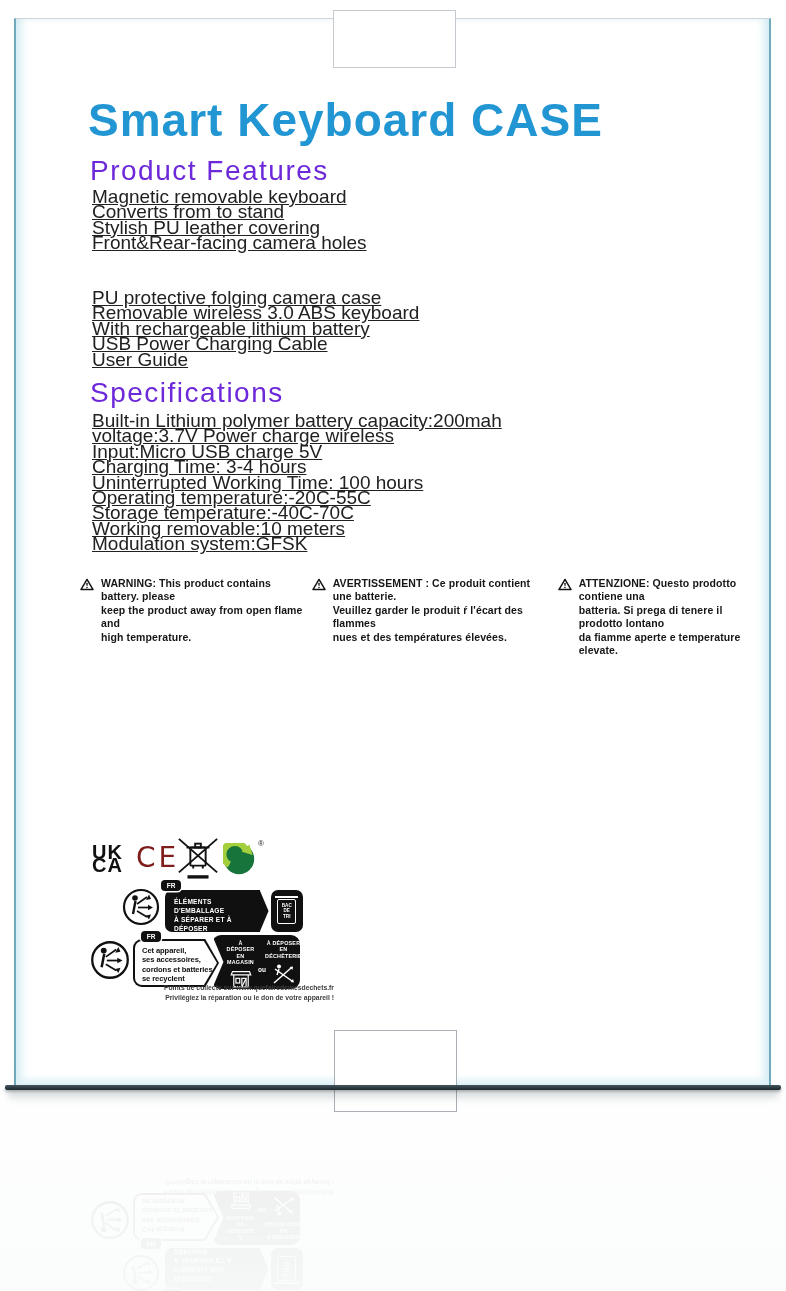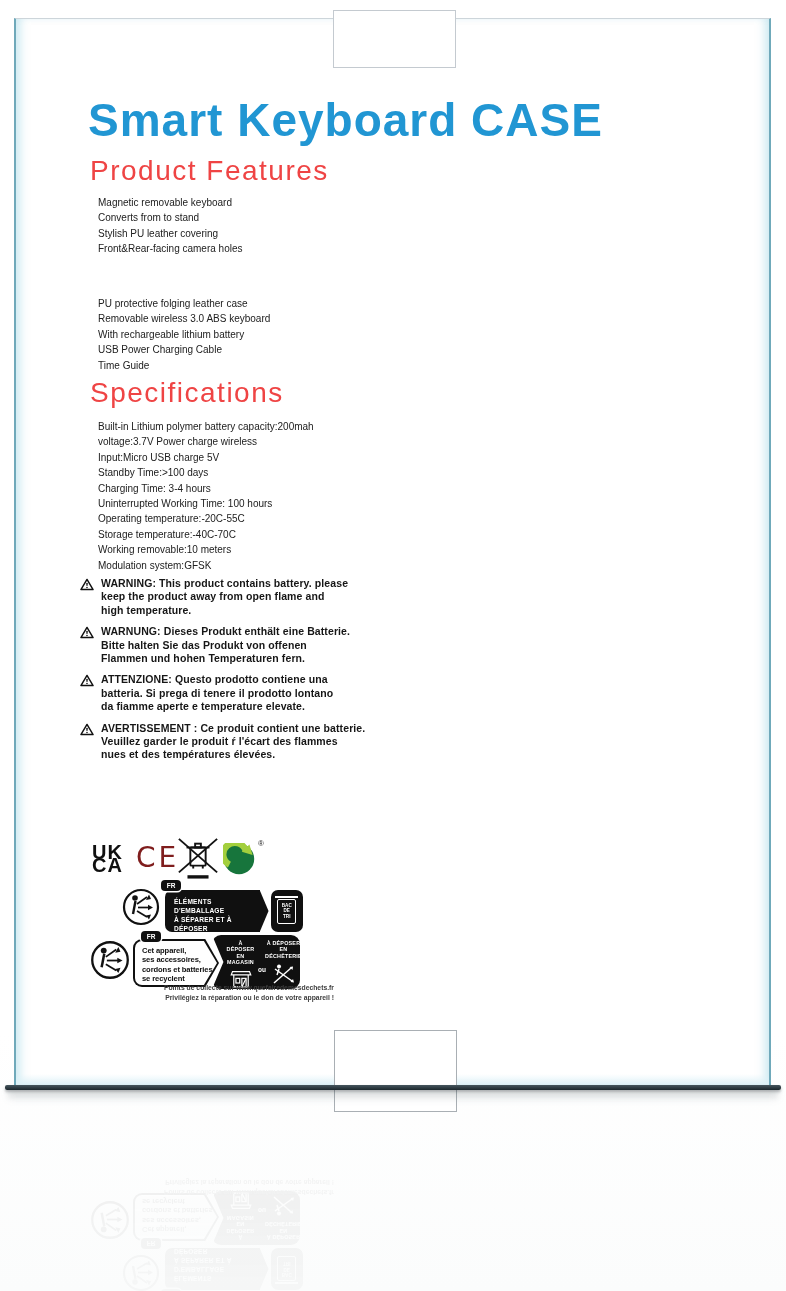--- a/index.html
+++ b/index.html
@@ -9,30 +9,30 @@
   
   .card{position:absolute;left:14px;top:18px;width:757px;height:1068px;box-sizing:border-box;
         background:#fff;border:1px solid #cdd5da;border-left:2px solid #6fa9ba;border-right:2px solid #6fa9ba;
         box-shadow:inset 9px 0 10px -5px rgba(160,215,230,.55), inset -9px 0 10px -5px rgba(160,215,230,.55);
         z-index:1;}
   .bottom-band{position:absolute;left:0;right:0;bottom:0;height:11px;
         background:linear-gradient(to top,#def2f8,rgba(255,255,255,0));}
   .title{position:absolute;left:72px;top:74px;margin:0;font-size:46px;font-weight:700;
         letter-spacing:1px;color:#2196d3;white-space:nowrap;}
   .h2{position:absolute;margin:0;font-size:28px;font-weight:400;letter-spacing:1.5px;
-        color:#ef4444;white-space:nowrap;}
+        color:#6d28d9;white-space:nowrap;}
   .h2-features{left:74px;top:136px;}
   .h2-contents{left:74px;top:238px;}
   .h2-specs{left:74px;top:358px;}
-  .plist{position:absolute;margin:6px;padding:0;list-style:none;font-size:10px;line-height:15.4px;color:#212121;}
+  .plist{position:absolute;margin:0;padding:0;list-style:none;font-size:19px;line-height:15.4px;color:#212121;text-decoration:underline;}
   .list-features{left:76px;top:170px;}
   .list-contents{left:76px;top:271px;}
   .list-specs{left:76px;top:394px;}
   
-  .warnings{position:absolute;left:64px;top:558px;display:flex;flex-direction:column;gap:8px;}
+  .warnings{position:absolute;left:64px;top:558px;display:flex;flex-direction:row;gap:8px;}
   .warning{display:flex;gap:7px;align-items:flex-start;}
   .warn-icon{flex:0 0 14px;padding-top:1px;}
   .warning p{margin:0;font-size:10.5px;line-height:13.4px;font-weight:700;color:#161616;
         letter-spacing:.1px;white-space:pre-line;}
   
   .ukca{position:absolute;left:76px;top:827px;font-size:20px;font-weight:700;line-height:12.5px;
         letter-spacing:1px;color:#101010;white-space:pre-line;}
   .ce{position:absolute;left:120px;top:822px;font-family:"DejaVu Sans",sans-serif;font-size:28px;
         font-weight:400;letter-spacing:3px;color:#7f1d1d;}
   .weee{position:absolute;left:159px;top:817px;}
@@ -102,33 +102,32 @@
 
     <h2 class="h2 h2-features">Product Features</h2>
     <ul class="plist list-features">
       <li>Magnetic removable keyboard</li>
       <li>Converts from to stand</li>
       <li>Stylish PU leather covering</li>
       <li>Front&amp;Rear-facing camera holes</li>
     </ul>
 
     <ul class="plist list-contents">
-      <li>PU protective folging leather case</li>
+      <li>PU protective folging camera case</li>
       <li>Removable wireless 3.0 ABS keyboard</li>
       <li>With rechargeable lithium battery</li>
       <li>USB Power Charging Cable</li>
-      <li>Time Guide</li>
+      <li>User Guide</li>
     </ul>
 
     <h2 class="h2 h2-specs">Specifications</h2>
     <ul class="plist list-specs">
       <li>Built-in Lithium polymer battery capacity:200mah</li>
       <li>voltage:3.7V Power charge wireless</li>
       <li>Input:Micro USB charge 5V</li>
-      <li>Standby Time:&gt;100 days</li>
       <li>Charging Time: 3-4 hours</li>
       <li>Uninterrupted Working Time: 100 hours</li>
       <li>Operating temperature:-20C-55C</li>
       <li>Storage temperature:-40C-70C</li>
       <li>Working removable:10 meters</li>
       <li>Modulation system:GFSK</li>
     </ul>
 
     <div class="warnings">
       <div class="warning">
@@ -144,47 +143,35 @@
 high temperature.</p>
       </div>
       <div class="warning">
         <span class="warn-icon">
           <svg width="14" height="13" viewBox="0 0 24 22">
               <path d="M12 2.4 L22.4 19.6 H1.6 Z" fill="none" stroke="#111" stroke-width="2.5" stroke-linejoin="round"></path>
               <rect x="10.9" y="8" width="2.2" height="5.4" rx="1" fill="#111"></rect>
               <circle cx="12" cy="16.2" r="1.35" fill="#111"></circle>
             </svg>
         </span>
-        <p>WARNUNG: Dieses Produkt enthält eine Batterie.
-Bitte halten Sie das Produkt von offenen
-Flammen und hohen Temperaturen fern.</p>
+        <p>AVERTISSEMENT : Ce produit contient une batterie.
+Veuillez garder le produit ŕ l'écart des flammes
+nues et des températures élevées.</p>
       </div>
       <div class="warning">
         <span class="warn-icon">
           <svg width="14" height="13" viewBox="0 0 24 22">
               <path d="M12 2.4 L22.4 19.6 H1.6 Z" fill="none" stroke="#111" stroke-width="2.5" stroke-linejoin="round"></path>
               <rect x="10.9" y="8" width="2.2" height="5.4" rx="1" fill="#111"></rect>
               <circle cx="12" cy="16.2" r="1.35" fill="#111"></circle>
             </svg>
         </span>
         <p>ATTENZIONE: Questo prodotto contiene una
 batteria. Si prega di tenere il prodotto lontano
 da fiamme aperte e temperature elevate.</p>
-      </div>
-      <div class="warning">
-        <span class="warn-icon">
-          <svg width="14" height="13" viewBox="0 0 24 22">
-              <path d="M12 2.4 L22.4 19.6 H1.6 Z" fill="none" stroke="#111" stroke-width="2.5" stroke-linejoin="round"></path>
-              <rect x="10.9" y="8" width="2.2" height="5.4" rx="1" fill="#111"></rect>
-              <circle cx="12" cy="16.2" r="1.35" fill="#111"></circle>
-            </svg>
-        </span>
-        <p>AVERTISSEMENT : Ce produit contient une batterie.
-Veuillez garder le produit ŕ l'écart des flammes
-nues et des températures élevées.</p>
       </div>
     </div>
 
     <div class="ukca">UK
 CA</div>
     <div class="ce">CE</div>
     <div class="weee">
       <svg width="46" height="44" viewBox="0 0 46 46">
         <g stroke="#111" stroke-width="2" fill="none">
           <rect x="15" y="12" width="16" height="19" rx="1"></rect>

